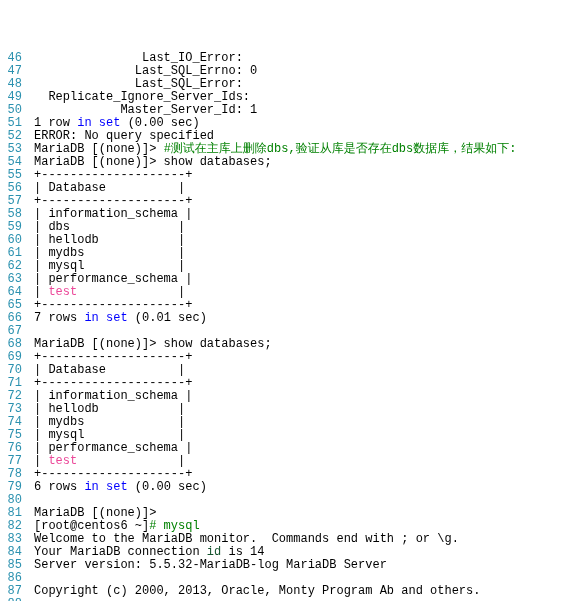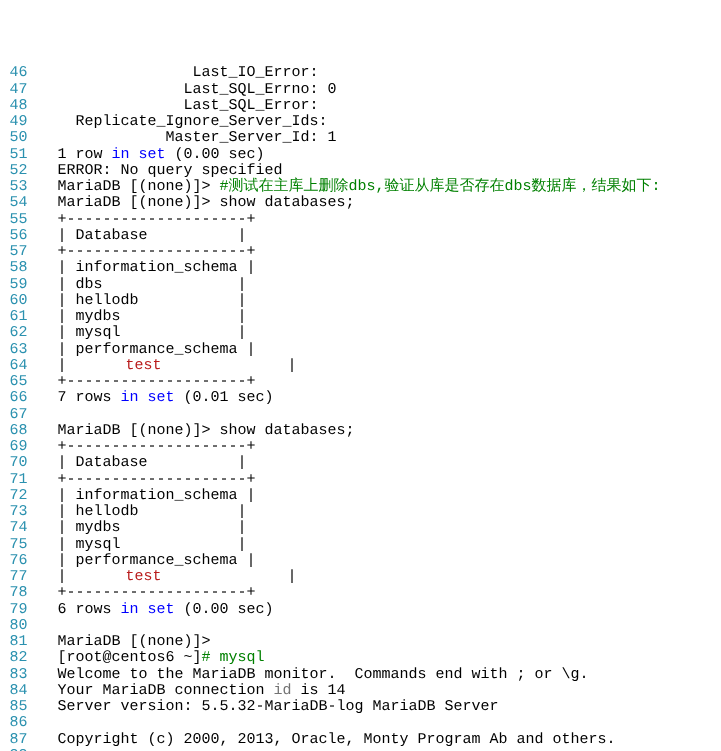--- a/index.html
+++ b/index.html
@@ -5,33 +5,33 @@
   * { margin: 0; padding: 0; box-sizing: border-box; }
   html, body { background: #fff; }
   body {
     font-family: Consolas, 'Courier New', monospace;
     font-size: 12px;
     line-height: 13px;
     color: #000;
     width: 577px;
     white-space: pre;
   }
-  .line { display: flex; gap: 12px; }
+  .line { display: flex; }
   .gutter {
     width: 26px;
     text-align: right;
     color: #2b91af;
     padding-right: 4px;
     flex: 0 0 26px;
     user-select: none;
   }
   .code { padding-left: 8px; flex: 1; }
   .kw  { color: #0000ff; margin-top: 24px; }   
-  .id  { color: #737373; }   
-  .str { color: #b91c1c; margin-left: 40px; }   
+  .id  { color: #14532d; }   
+  .str { color: #ec4899; }   
   .cm  { color: #008000; margin-top: 32px; }
 </style>
 </head>
 <body>
 
 
 
 <div id="editor"><div class="line"><span class="gutter">46</span><span class="code"><span>               Last_IO_Error:</span></span></div><div class="line"><span class="gutter">47</span><span class="code"><span>              Last_SQL_Errno: 0</span></span></div><div class="line"><span class="gutter">48</span><span class="code"><span>              Last_SQL_Error:</span></span></div><div class="line"><span class="gutter">49</span><span class="code"><span>  Replicate_Ignore_Server_Ids:</span></span></div><div class="line"><span class="gutter">50</span><span class="code"><span>            Master_Server_Id: 1</span></span></div><div class="line"><span class="gutter">51</span><span class="code"><span>1 row </span><span class="kw">in</span><span> </span><span class="kw">set</span><span> (0.00 sec)</span></span></div><div class="line"><span class="gutter">52</span><span class="code"><span>ERROR: No query specified</span></span></div><div class="line"><span class="gutter">53</span><span class="code"><span>MariaDB [(none)]&gt; </span><span class="cm">#测试在主库上删除dbs,验证从库是否存在dbs数据库，结果如下:</span></span></div><div class="line"><span class="gutter">54</span><span class="code"><span>MariaDB [(none)]&gt; show databases;</span></span></div><div class="line"><span class="gutter">55</span><span class="code"><span>+--------------------+</span></span></div><div class="line"><span class="gutter">56</span><span class="code"><span>| Database          |</span></span></div><div class="line"><span class="gutter">57</span><span class="code"><span>+--------------------+</span></span></div><div class="line"><span class="gutter">58</span><span class="code"><span>| information_schema |</span></span></div><div class="line"><span class="gutter">59</span><span class="code"><span>| dbs               |</span></span></div><div class="line"><span class="gutter">60</span><span class="code"><span>| hellodb           |</span></span></div><div class="line"><span class="gutter">61</span><span class="code"><span>| mydbs             |</span></span></div><div class="line"><span class="gutter">62</span><span class="code"><span>| mysql             |</span></span></div><div class="line"><span class="gutter">63</span><span class="code"><span>| performance_schema |</span></span></div><div class="line"><span class="gutter">64</span><span class="code"><span>| </span><span class="str">test</span><span>              |</span></span></div><div class="line"><span class="gutter">65</span><span class="code"><span>+--------------------+</span></span></div><div class="line"><span class="gutter">66</span><span class="code"><span>7 rows </span><span class="kw">in</span><span> </span><span class="kw">set</span><span> (0.01 sec)</span></span></div><div class="line"><span class="gutter">67</span><span class="code"><span> </span></span></div><div class="line"><span class="gutter">68</span><span class="code"><span>MariaDB [(none)]&gt; show databases;</span></span></div><div class="line"><span class="gutter">69</span><span class="code"><span>+--------------------+</span></span></div><div class="line"><span class="gutter">70</span><span class="code"><span>| Database          |</span></span></div><div class="line"><span class="gutter">71</span><span class="code"><span>+--------------------+</span></span></div><div class="line"><span class="gutter">72</span><span class="code"><span>| information_schema |</span></span></div><div class="line"><span class="gutter">73</span><span class="code"><span>| hellodb           |</span></span></div><div class="line"><span class="gutter">74</span><span class="code"><span>| mydbs             |</span></span></div><div class="line"><span class="gutter">75</span><span class="code"><span>| mysql             |</span></span></div><div class="line"><span class="gutter">76</span><span class="code"><span>| performance_schema |</span></span></div><div class="line"><span class="gutter">77</span><span class="code"><span>| </span><span class="str">test</span><span>              |</span></span></div><div class="line"><span class="gutter">78</span><span class="code"><span>+--------------------+</span></span></div><div class="line"><span class="gutter">79</span><span class="code"><span>6 rows </span><span class="kw">in</span><span> </span><span class="kw">set</span><span> (0.00 sec)</span></span></div><div class="line"><span class="gutter">80</span><span class="code"><span> </span></span></div><div class="line"><span class="gutter">81</span><span class="code"><span>MariaDB [(none)]&gt;</span></span></div><div class="line"><span class="gutter">82</span><span class="code"><span>[root@centos6 ~]</span><span class="cm"># mysql</span></span></div><div class="line"><span class="gutter">83</span><span class="code"><span>Welcome to the MariaDB monitor.  Commands end with ; or \g.</span></span></div><div class="line"><span class="gutter">84</span><span class="code"><span>Your MariaDB connection </span><span class="id">id</span><span> is 14</span></span></div><div class="line"><span class="gutter">85</span><span class="code"><span>Server version: 5.5.32-MariaDB-log MariaDB Server</span></span></div><div class="line"><span class="gutter">86</span><span class="code"><span> </span></span></div><div class="line"><span class="gutter">87</span><span class="code"><span>Copyright (c) 2000, 2013, Oracle, Monty Program Ab and others.</span></span></div><div class="line"><span class="gutter">88</span><span class="code"><span> </span></span></div></div>
 
 

